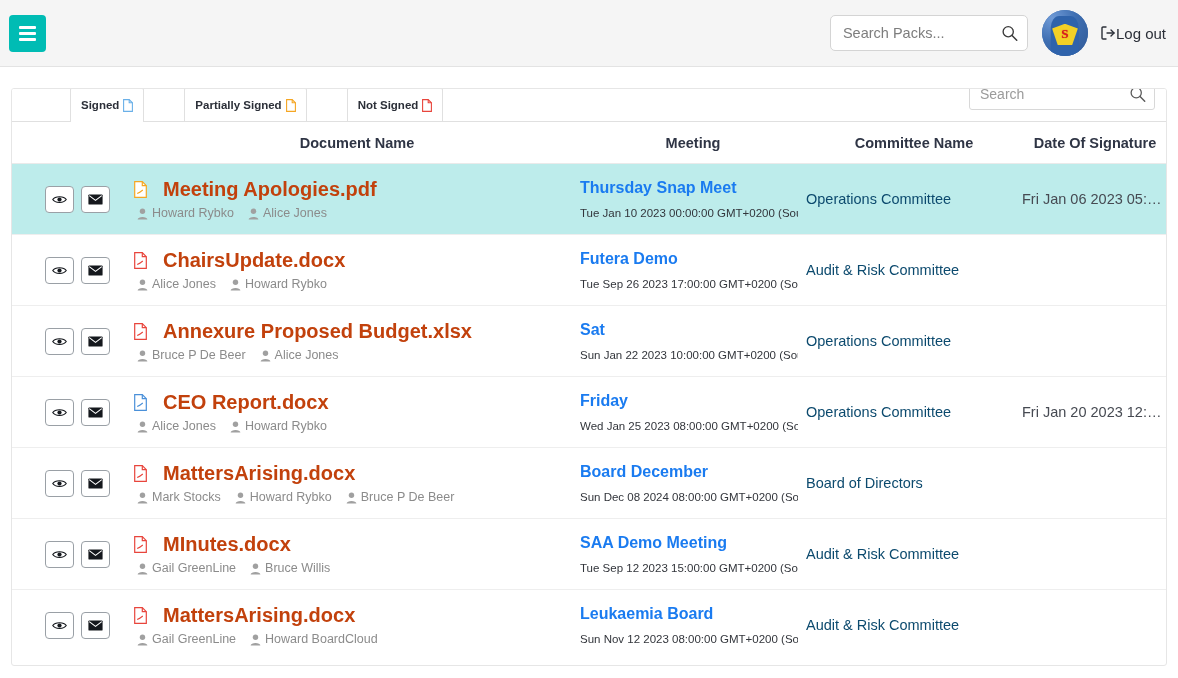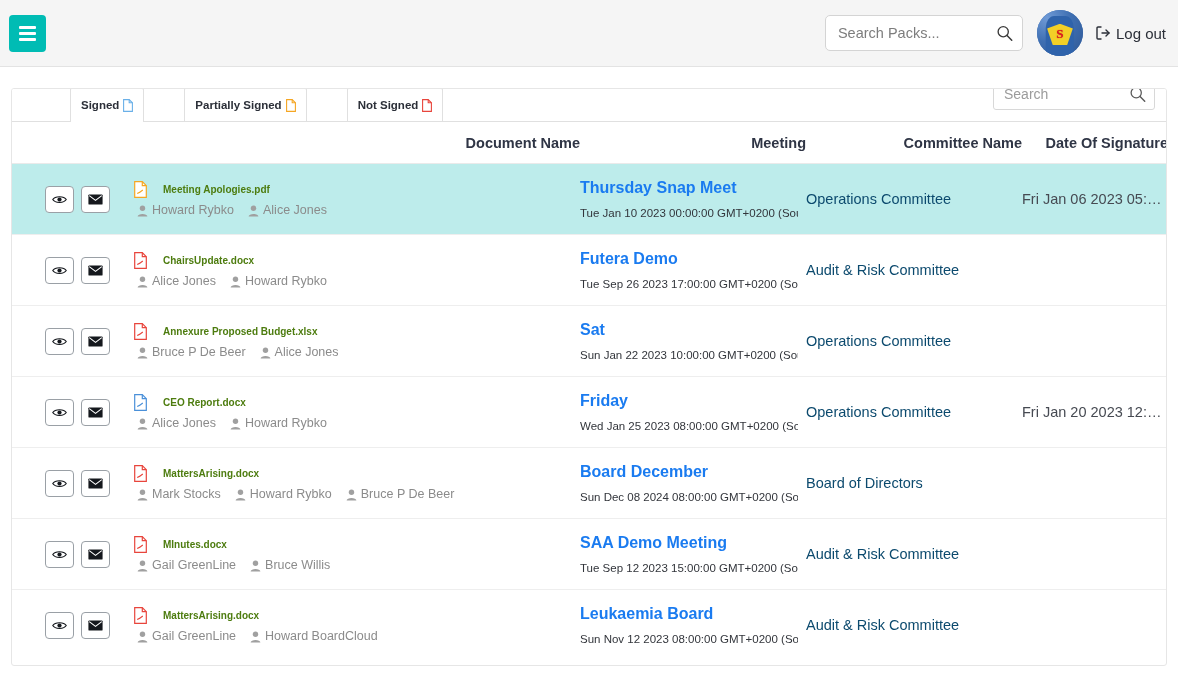--- a/index.html
+++ b/index.html
@@ -109,21 +109,20 @@
     left: 50%; top: 36%;
     transform: translateX(-50%);
     width: 30%; height: 30%;
     color: #d81e1e;
     font: 700 13px/1 "Liberation Serif", serif;
     display: flex; align-items: center; justify-content: center;
     text-shadow: 0 0 1px #d81e1e;
   }
   .logout {
     display: flex; align-items: center;
-    gap: 5px;
     margin-left: 12px;
     color: #2b2f38;
     font-size: 15px;
     cursor: pointer;
     white-space: nowrap;
   }
   .logout-icon { width: 16px; height: 16px; flex: none; }
 
   
   .panel {
@@ -167,21 +166,21 @@
   .tab.active::after {
     content: ""; position: absolute;
     left: 0; right: 0; bottom: -1px; height: 1px;
     background: #ffffff;
   }
   .doc-ico { width: 10px; height: 13px; flex: none; display: block; }
 
   .tab-search {
     position: absolute;
     right: 11px; top: -11px;
-    width: 162px; height: 32px;
+    width: 186px; height: 32px;
     background: #ffffff;
     border: 1px solid #d8d8d8;
     border-radius: 3px;
     display: flex; align-items: center;
   }
   .tab-search input {
     border: none; outline: none; background: transparent;
     width: 100%; height: 100%;
     padding: 0 30px 0 10px;
     font-family: "Liberation Sans", sans-serif;
@@ -193,21 +192,21 @@
   
   table.grid {
     width: 100%;
     border-collapse: collapse;
     table-layout: fixed;
   }
   table.grid thead th {
     font-size: 14.5px;
     font-weight: 700;
     color: #2f3545;
-    text-align: right;
+    text-align: center;
     padding: 13px 0 12px 0;
     border-bottom: 1px solid #eaeaea;
     background: #ffffff;
     vertical-align: middle;
   }
   col.c-actions { width: 122px; }
   col.c-doc     { width: 446px; }
   col.c-meeting { width: 226px; }
   col.c-comm    { width: 216px; }
   col.c-date    { width: 146px; }
@@ -239,21 +238,21 @@
   .icon-btn svg { display: block; }
 
   .doc-cell { padding-left: 14px; }
   .doc-line1 {
     display: flex; align-items: center;
     gap: 16px;
     margin-bottom: 5px;
   }
   .file-ico { width: 13px; height: 17px; flex: none; display: block; }
   .doc-name {
-    font-size: 10px; font-weight: 700; color: #4d7c0f;
+    font-size: 20px; font-weight: 700; color: #c2410c;
     white-space: nowrap;
     text-align: center;
   }
   .signers {
     display: flex; align-items: center;
     gap: 14px;
     padding-left: 3px;
   }
   .signer { display: flex; align-items: flex-end; gap: 4px; }
   .user-ico { width: 11px; height: 12px; flex: none; display: block; }

